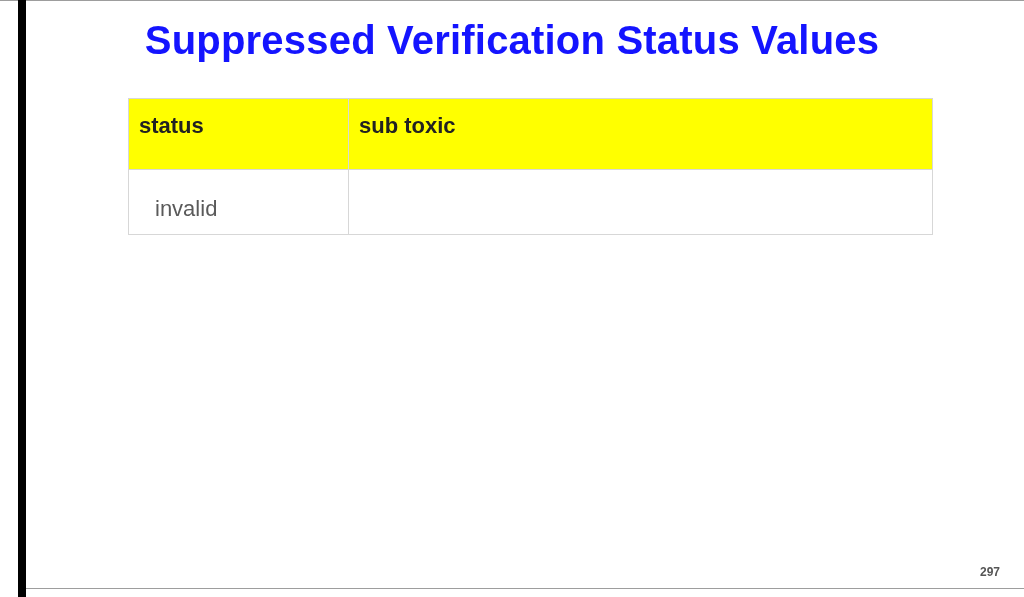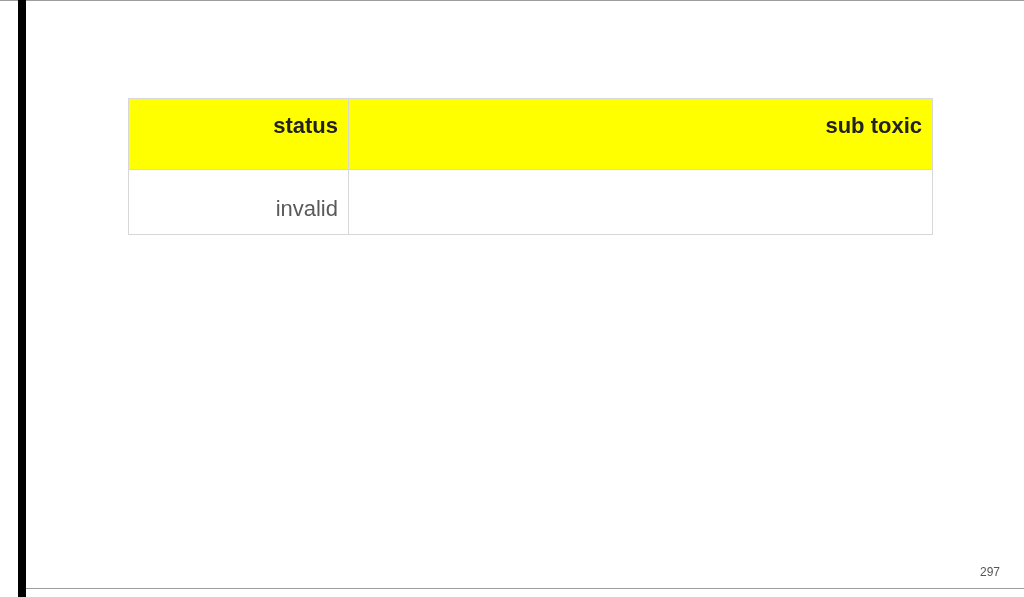--- a/index.html
+++ b/index.html
@@ -62,21 +62,21 @@
   }
   table {
     width: 100%;
     border-collapse: collapse;
     table-layout: fixed;
   }
   col.c1 { width: 220px; }
   col.c2 { width: 584px; }
   th, td {
     border: 1px solid #d7d7d7;
-    text-align: right;
+    text-align: left;
     vertical-align: middle;
     font-size: 22px;
   }
   th {
     background: #ffff00;
     color: #222222;
     font-weight: 700;
     padding: 14px 10px 30px 10px; 
     border-top: 1px solid #d7d7d7;
   }
@@ -89,28 +89,30 @@
   
   tr.r3 td, tr.r4 td {
     padding: 16px 10px 12px 10px;
   }
   .page-num {
     position: absolute;
     right: 24px;
     bottom: 18px;
     font-size: 12px;
     color: #555555;
+    font-weight: bold;
   }
 </style>
 </head>
 <body>
 
 <div class="page">
   <div class="left-edge"></div>
 
+  <div class="slide-title">Suppressed Verification Status Values</div>
 
   <div class="tbl-wrap">
     <table>
       <colgroup>
         <col class="c1">
           <col class="c2">
       </colgroup>
       <thead>
         <tr>
           <th>status</th>

